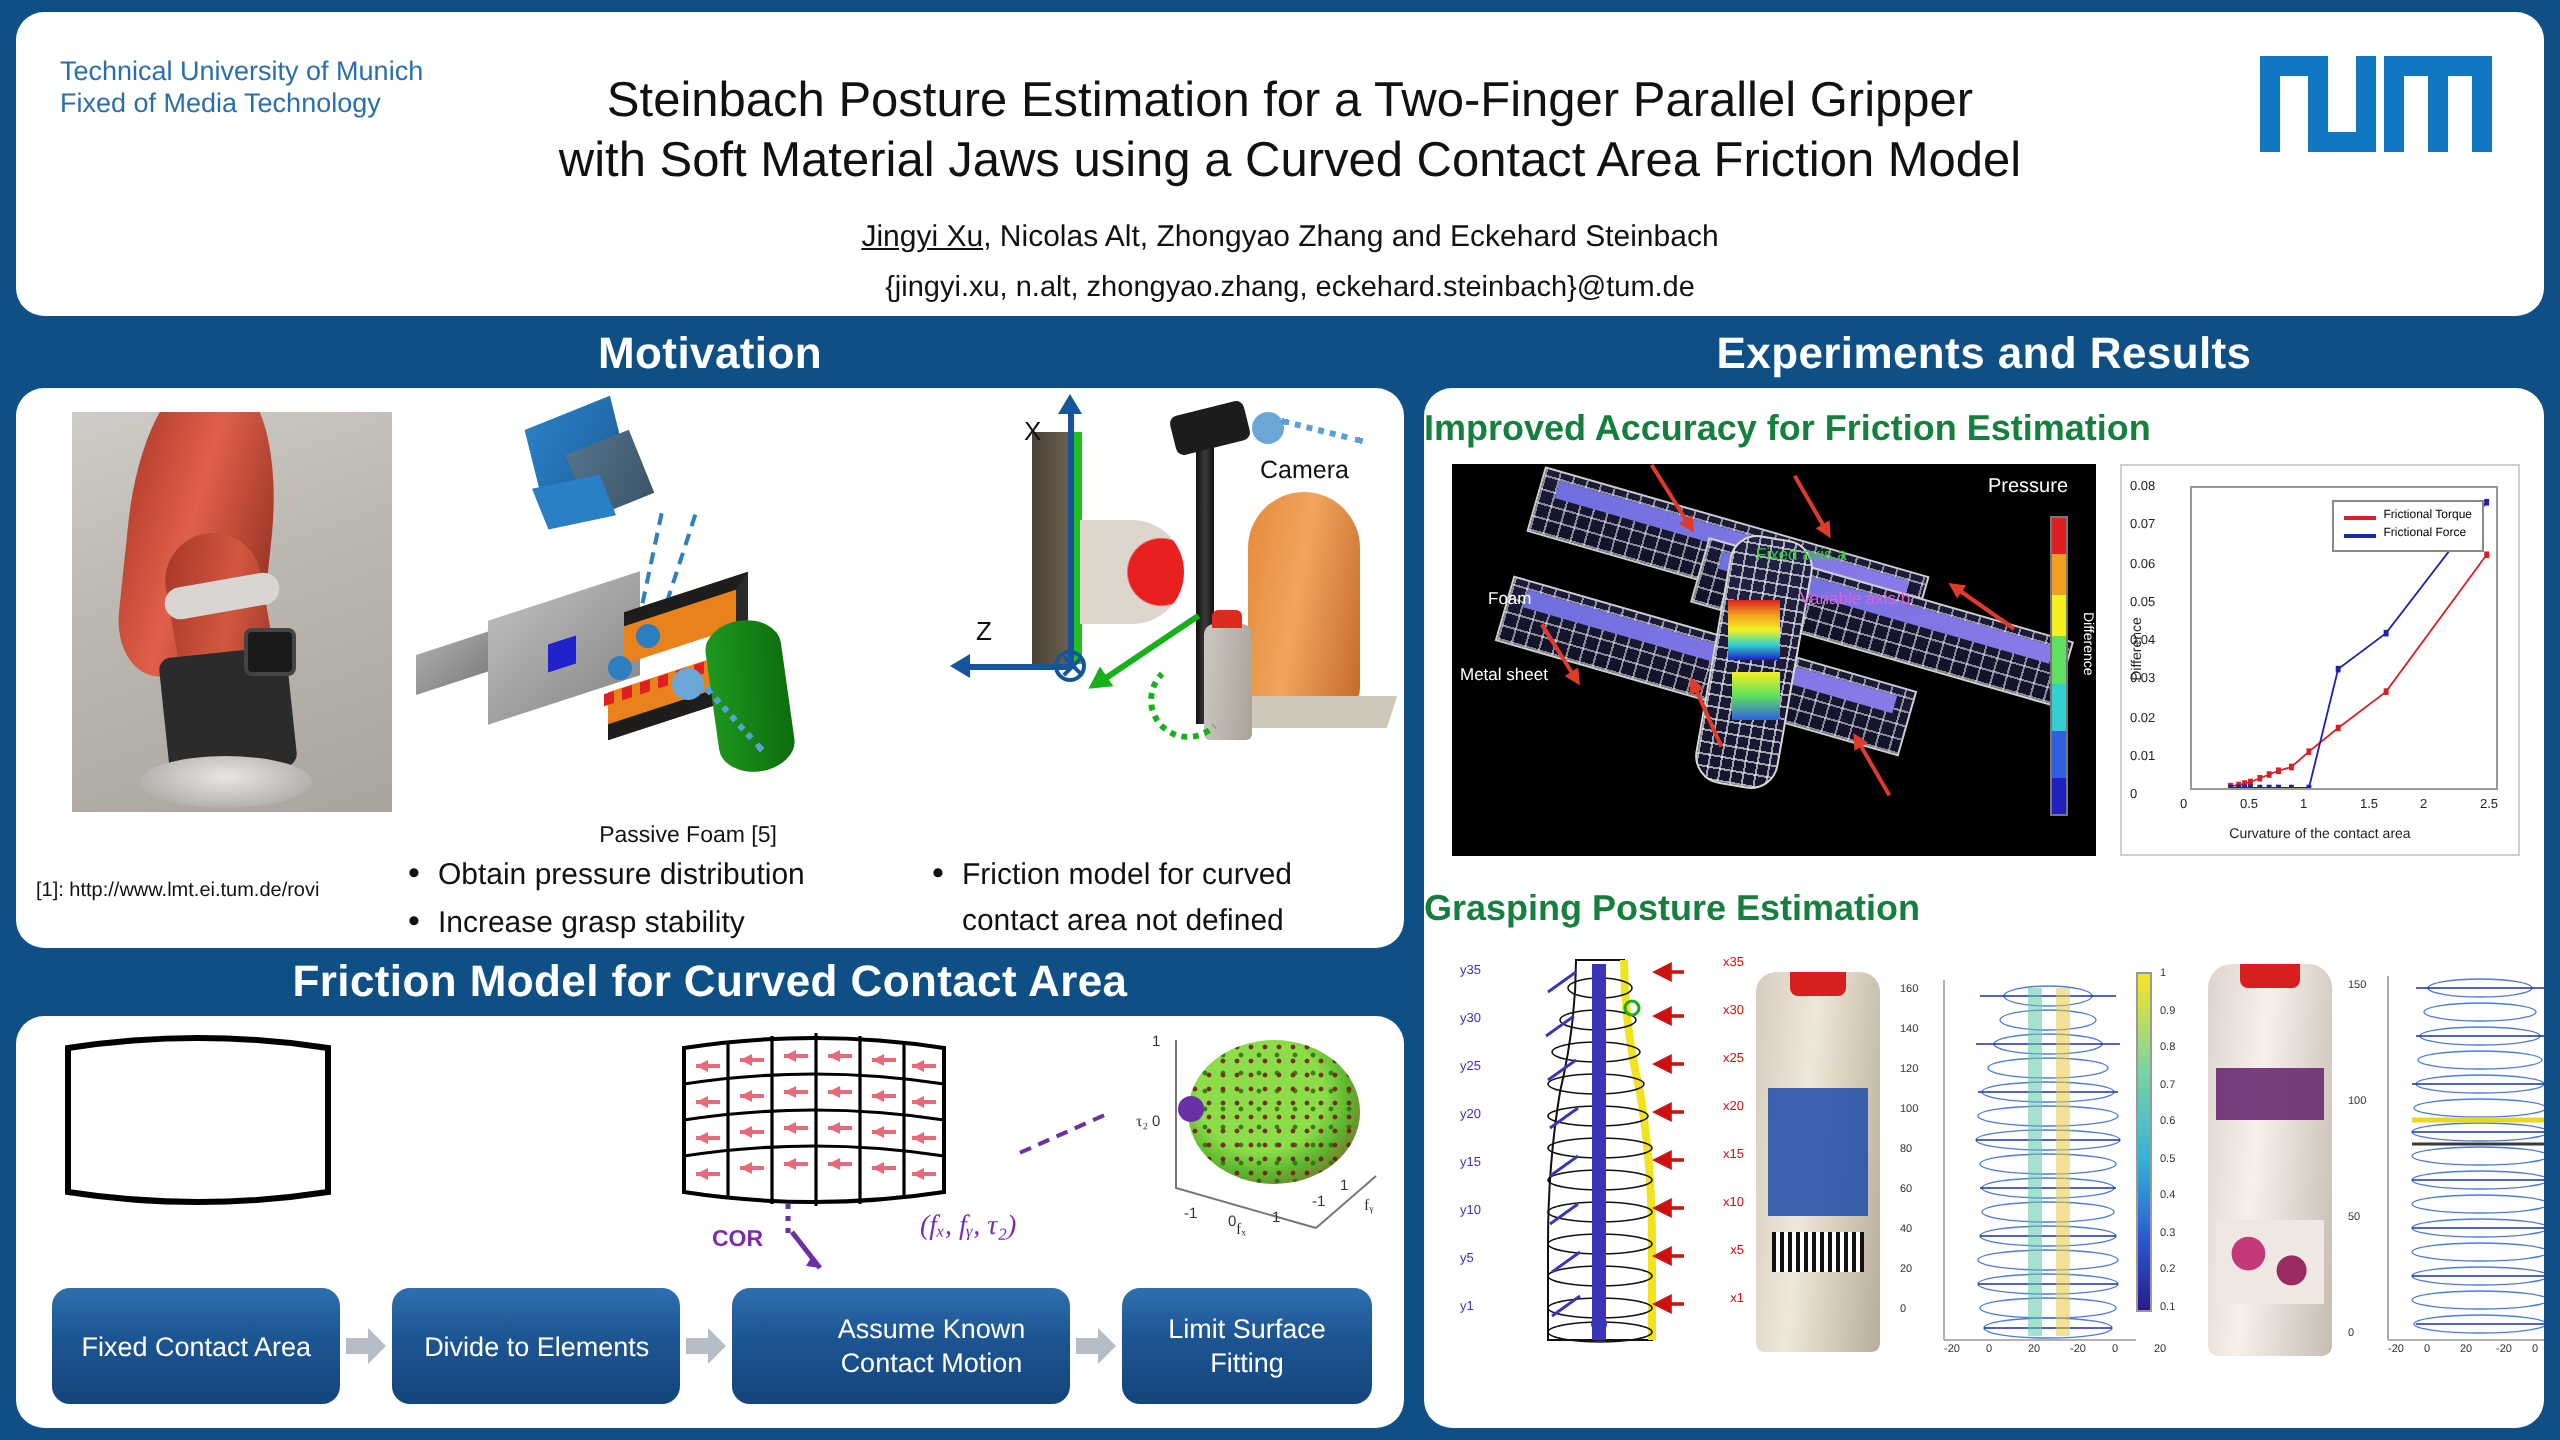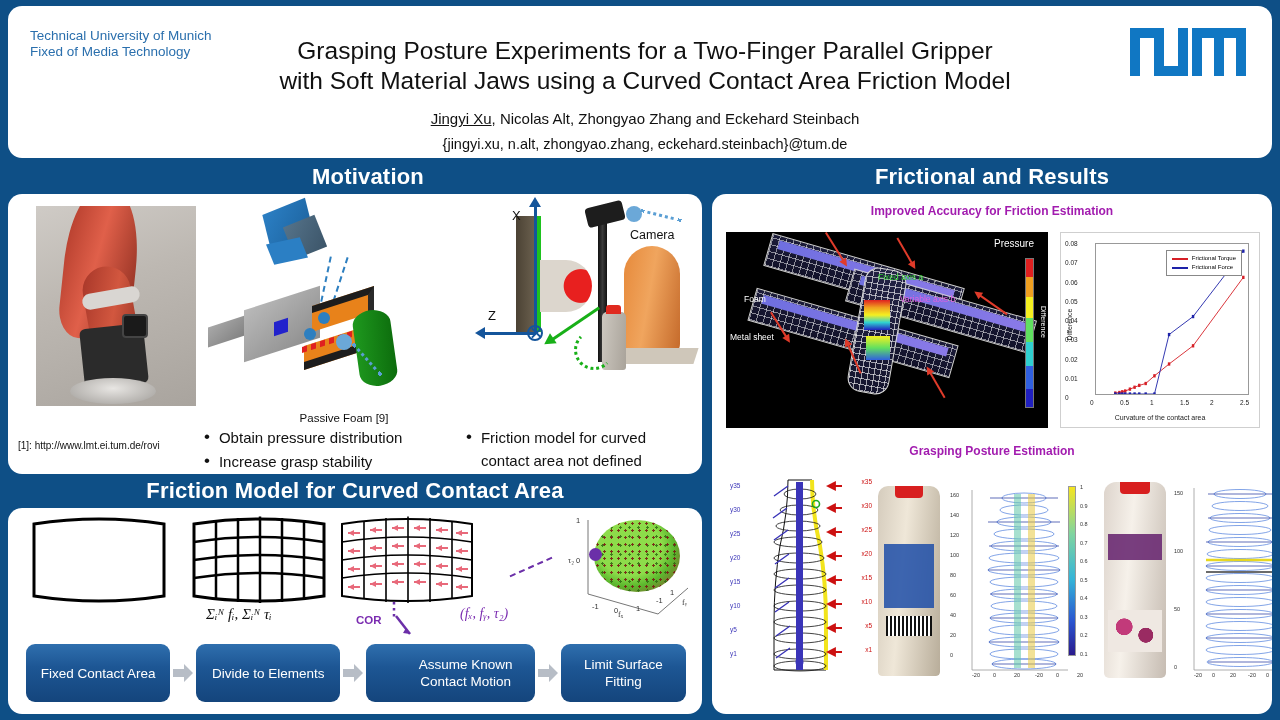--- a/index.html
+++ b/index.html
@@ -43,32 +43,32 @@
   .banner {
     position: absolute; background: #0e4f86; color: #fff;
     font-size: 22px; font-weight: bold; text-align: center;
     line-height: 30px; letter-spacing: .2px;
   }
   .panel {
     position: absolute; background: #fff; border-radius: 14px; overflow: hidden;
   }
 
   
-  #motivation-banner { left: 21px; top: 162px; width: 694px; height: 30px; }
+  #motivation-banner { left: 8px; top: 162px; width: 694px; height: 30px; }
   #motivation-panel  { left: 8px; top: 194px; width: 694px; height: 280px; }
 
   #friction-banner { left: 8px; top: 476px; width: 694px; height: 30px; }
   #friction-panel  { left: 8px; top: 508px; width: 694px; height: 206px; }
 
   
   #results-banner { left: 712px; top: 162px; width: 560px; height: 30px; }
   #results-panel  { left: 712px; top: 194px; width: 560px; height: 520px; }
 
   .sub-title {
-    text-align: center; font-size: 12px; font-weight: bold; color: #a21caf;
+    text-align: left; font-size: 18px; font-weight: bold; color: #15803d;
   }
 
   
   .robot-photo {
     position: absolute; left: 28px; top: 12px; width: 160px; height: 200px;
     background: linear-gradient(160deg,#cfcbc6 0%,#bdb8b2 40%,#a9a49e 100%);
     overflow: hidden;
   }
   .robot-arm {
     position: absolute; left: 28px; top: -16px; width: 72px; height: 150px;
@@ -381,21 +381,21 @@
 
 <div class="poster">
 
   <div class="header">
     <div class="affil">
       <div>Technical University of Munich</div>
       <div>Fixed of Media Technology</div>
     </div>
 
     <div class="title">
-      <div>Grasping Posture Experiments for a Two-Finger Parallel Gripper</div>
+      <div>Steinbach Posture Estimation for a Two-Finger Parallel Gripper</div>
       <div>with Soft Material Jaws using a Curved Contact Area Friction Model</div>
     </div>
 
     <div class="authors">
       <span class="me">Jingyi Xu</span><span>, Nicolas Alt, Zhongyao Zhang and Eckehard Steinbach</span>
     </div>
 
     <div class="emails">{jingyi.xu, n.alt, zhongyao.zhang, eckehard.steinbach}@tum.de</div>
 
     <svg class="tum-logo" viewBox="0 0 120 52">
@@ -441,21 +441,21 @@
       <div class="jaw-top"></div>
       <div class="jaw-bottom"></div>
       <div class="dot-row"></div>
       <div class="green-cyl"></div>
 
       <div class="blue-dot" style="left:114px; top:110px;"></div>
       <div class="blue-dot" style="left:100px; top:126px;"></div>
       <div class="blue-dot lg" style="left:132px; top:132px;"></div>
       <div class="dotted-blue" style="left:142px; top:156px; transform:rotate(48deg);"></div>
     </div>
-    <div class="foam-label">Passive Foam [9]</div>
+    <div class="foam-label">Passive Foam [5]</div>
 
     <div class="axes">
       <div class="foam-strip"></div>
       <div class="foam-green"></div>
       <div class="half-ball"></div>
 
       <div class="ax-v"></div>
       <div class="ax-h"></div>
       <div class="ax-origin"></div>
       <div class="ax-lbl" style="left:22px; top:6px;">X</div>
@@ -500,28 +500,20 @@
   <div class="banner" id="friction-banner">Friction Model for Curved Contact Area</div>
 
   <div class="panel" id="friction-panel">
 
     <div class="fm-stage" style="left:20px;">
       <svg class="curved-plate" viewBox="0 0 142 92">
         <path d="M6,10 Q71,0 136,10 L136,82 Q71,92 6,82 Z" fill="#fff" stroke="#000" stroke-width="3"></path>
       </svg>
     </div>
 
-    <div class="fm-stage" style="left:180px;">
-      <svg class="curved-plate" viewBox="0 0 142 92">
-        <path d="M6,10 Q71,0 136,10 L136,82 Q71,92 6,82 Z" fill="#fff" stroke="#000" stroke-width="3"></path>
-        <path d="M6,28 Q71,18 136,28 M6,46 Q71,36 136,46 M6,64 Q71,54 136,64" stroke="#000" stroke-width="2.5" fill="none"></path>
-        <path d="M28,7 L28,85 M50,4 L50,88 M72,2.5 L72,89 M94,4 L94,88 M116,7 L116,85" stroke="#000" stroke-width="2.5" fill="none"></path>
-      </svg>
-      <div class="sum-label" style="left:18px; top:92px;">Σᵢᴺ fᵢ, Σᵢᴺ τᵢ</div>
-    </div>
 
     <div class="fm-stage" style="left:328px;">
       <svg class="curved-plate" viewBox="0 0 142 92">
         <path d="M6,10 Q71,0 136,10 L136,82 Q71,92 6,82 Z" fill="#fff" stroke="#000" stroke-width="2"></path>
         <path d="M6,28 Q71,18 136,28 M6,46 Q71,36 136,46 M6,64 Q71,54 136,64" stroke="#000" stroke-width="1.6" fill="none"></path>
         <path d="M28,7 L28,85 M50,4 L50,88 M72,2.5 L72,89 M94,4 L94,88 M116,7 L116,85" stroke="#000" stroke-width="1.6" fill="none"></path>
         <g stroke="#e8697a" stroke-width="2" fill="none">
           <path d="M24,19 L12,19 M46,16 L34,16 M68,14 L56,14 M90,14 L78,14 M112,16 L100,16 M132,19 L120,19"></path>
           <path d="M24,37 L12,37 M46,34 L34,34 M68,32 L56,32 M90,32 L78,32 M112,34 L100,34 M132,37 L120,37"></path>
           <path d="M24,55 L12,55 M46,52 L34,52 M68,50 L56,50 M90,50 L78,50 M112,52 L100,52 M132,55 L120,55"></path>
@@ -602,21 +594,21 @@
       <div class="flow-box" style="width:174px;padding-left:36px;">Assume Known Contact Motion</div>
       <div class="flow-arrow">
         <svg viewBox="0 0 24 22">
             <path d="M2,7 H13 V2 L22,11 L13,20 V15 H2 Z" fill="#b7bdc6"></path>
           </svg>
       </div>
       <div class="flow-box" style="width:130px;">Limit Surface Fitting</div>
     </div>
   </div>
 
-  <div class="banner" id="results-banner">Frictional and Results</div>
+  <div class="banner" id="results-banner">Experiments and Results</div>
 
   <div class="panel" id="results-panel">
 
     <div class="sub-title" style="position:absolute; left:0; right:0; top:10px;">Improved Accuracy for Friction Estimation</div>
 
     <div class="press-img">
       <div class="foam-bar" style="left:38px; top:28px; width:200px; transform:rotate(16deg);">
         <div class="purple-core"></div>
       </div>
       <div class="foam-bar" style="left:22px; top:84px; width:210px; transform:rotate(16deg);">

